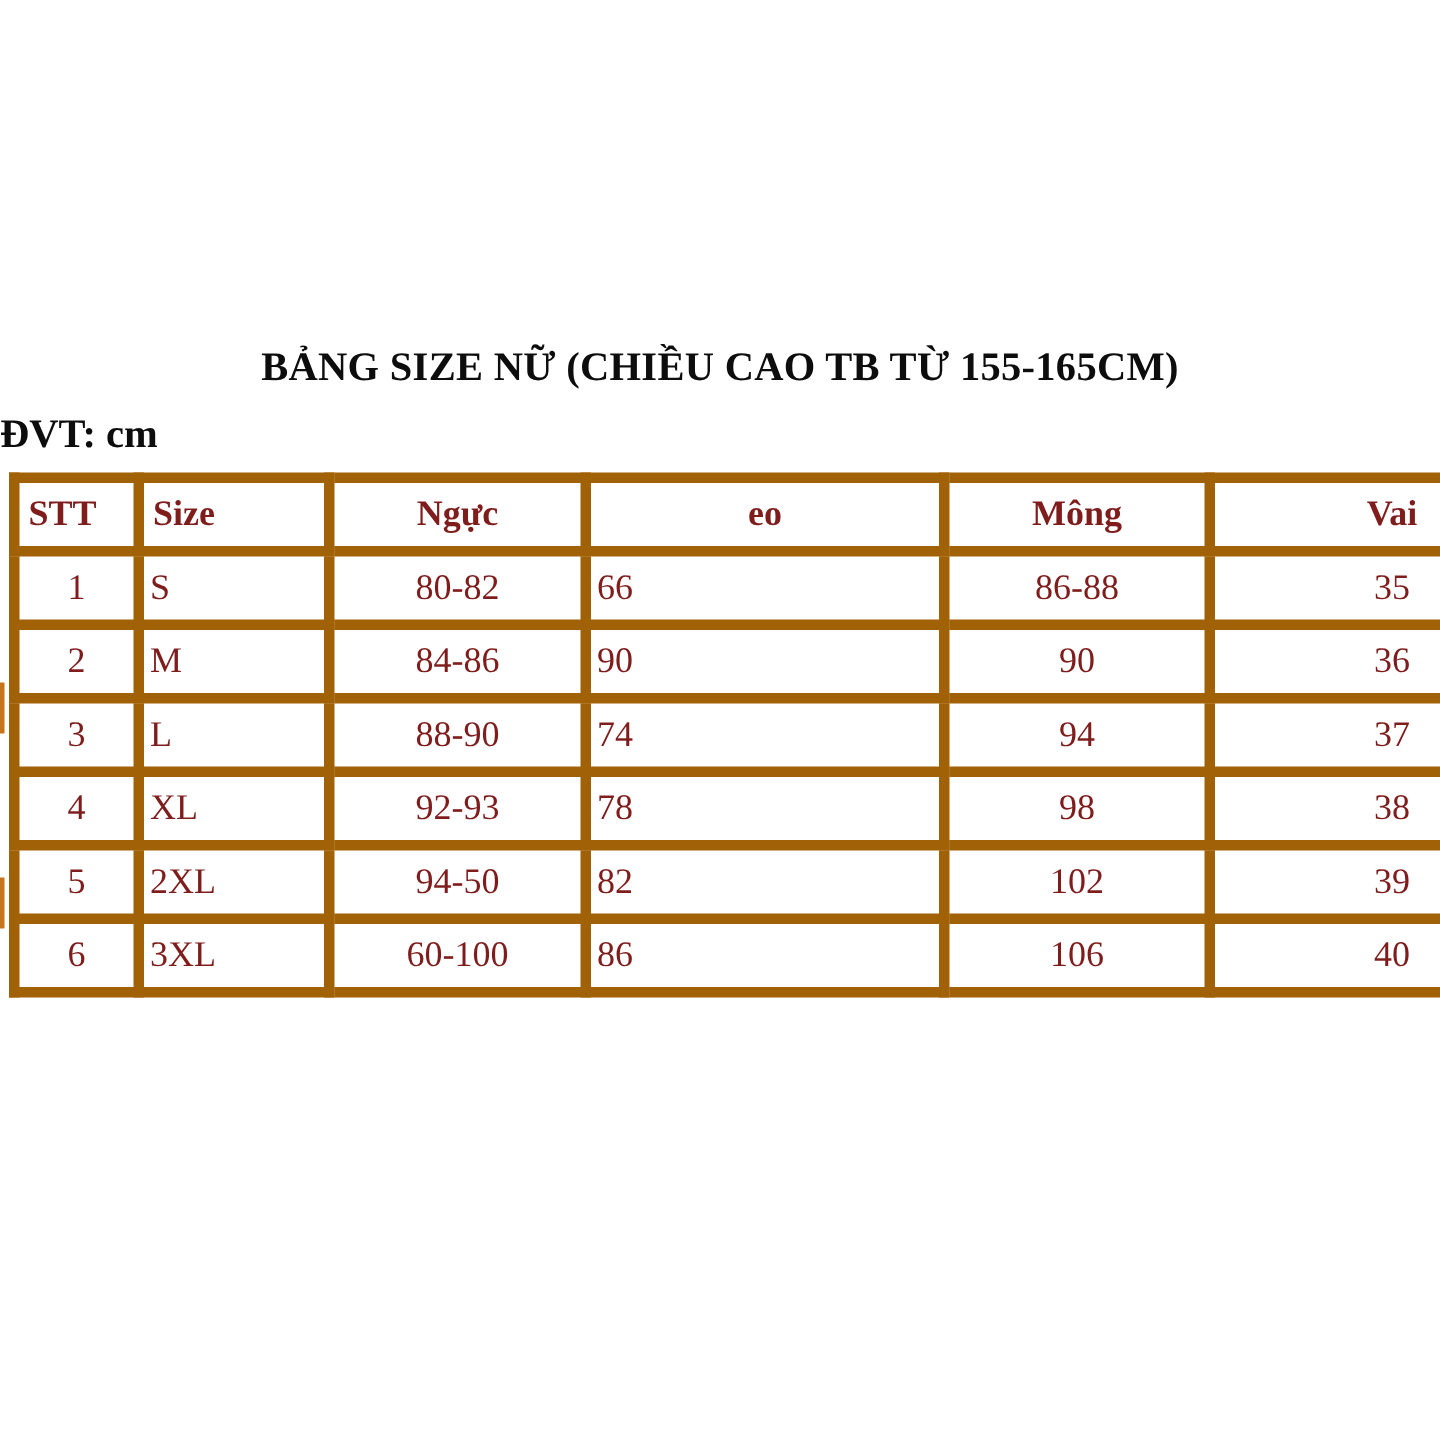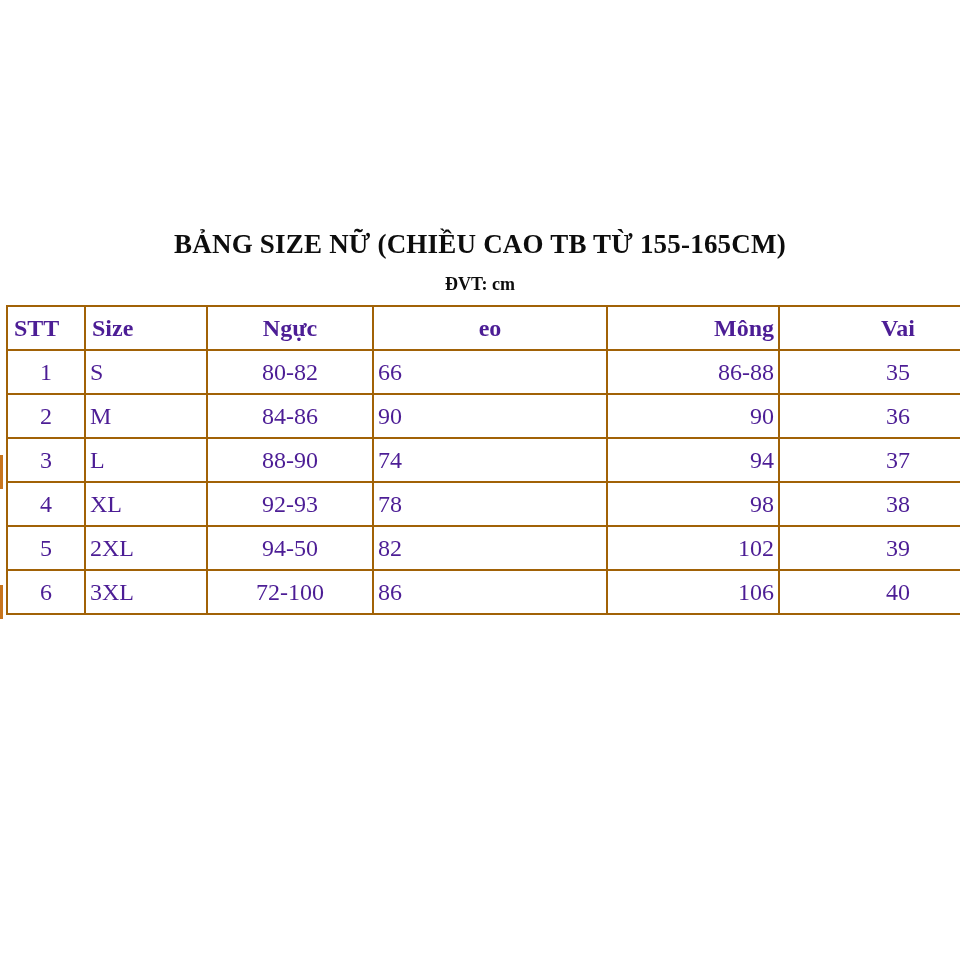--- a/index.html
+++ b/index.html
@@ -29,38 +29,38 @@
   .doc-title {
     text-align: center;
     font-size: 27px;
     font-weight: bold;
     letter-spacing: 0.2px;
     color: #0d0d0d;
     padding: 0 10px 0 10px;
     line-height: 1.2;
   }
   .unit-line {
-    text-align: center;
-    font-size: 18px;
+    text-align: left;
+    font-size: 27px;
     font-weight: bold;
     color: #0d0d0d;
     margin-top: 14px;
   }
   table.size-table {
     border-collapse: collapse;
     margin-top: 10px;
     margin-left: 6px;
     width: 946px;
     table-layout: fixed;
   }
   table.size-table td,
   table.size-table th {
-    border: 2px solid #a16207;
+    border: 7px solid #a16207;
     font-size: 24px;
-    color: #4c1d95;
+    color: #7f1d1d;
     height: 42px;
     padding: 0 4px;
   }
   thead th {
     font-weight: bold;
   }
   th.col-stt, td.col-stt {
     width: 66px;
     text-align: center;
   }
@@ -72,21 +72,21 @@
   th.col-nguc, td.col-nguc {
     width: 156px;
     text-align: center;
     margin-left: 16px;
   }
   th.col-eo, td.col-eo {
     width: 224px;
   }
   th.col-mong, td.col-mong {
     width: 162px;
-    text-align: right;
+    text-align: center;
   }
   th.col-vai, td.col-vai {
     width: 228px;
     text-align: center;
   }
   thead th.col-stt,
   thead th.col-size {
     text-align: left;
     padding-left: 6px;
   }
@@ -173,21 +173,21 @@
           <td class="col-stt">5</td>
           <td class="col-size">2XL</td>
           <td class="col-nguc">94-50</td>
           <td class="col-eo">82</td>
           <td class="col-mong">102</td>
           <td class="col-vai">39</td>
         </tr>
         <tr>
           <td class="col-stt">6</td>
           <td class="col-size">3XL</td>
-          <td class="col-nguc">72-100</td>
+          <td class="col-nguc">60-100</td>
           <td class="col-eo">86</td>
           <td class="col-mong">106</td>
           <td class="col-vai">40</td>
         </tr>
       </tbody>
     </table>
 
   </div>
 </div>
 

